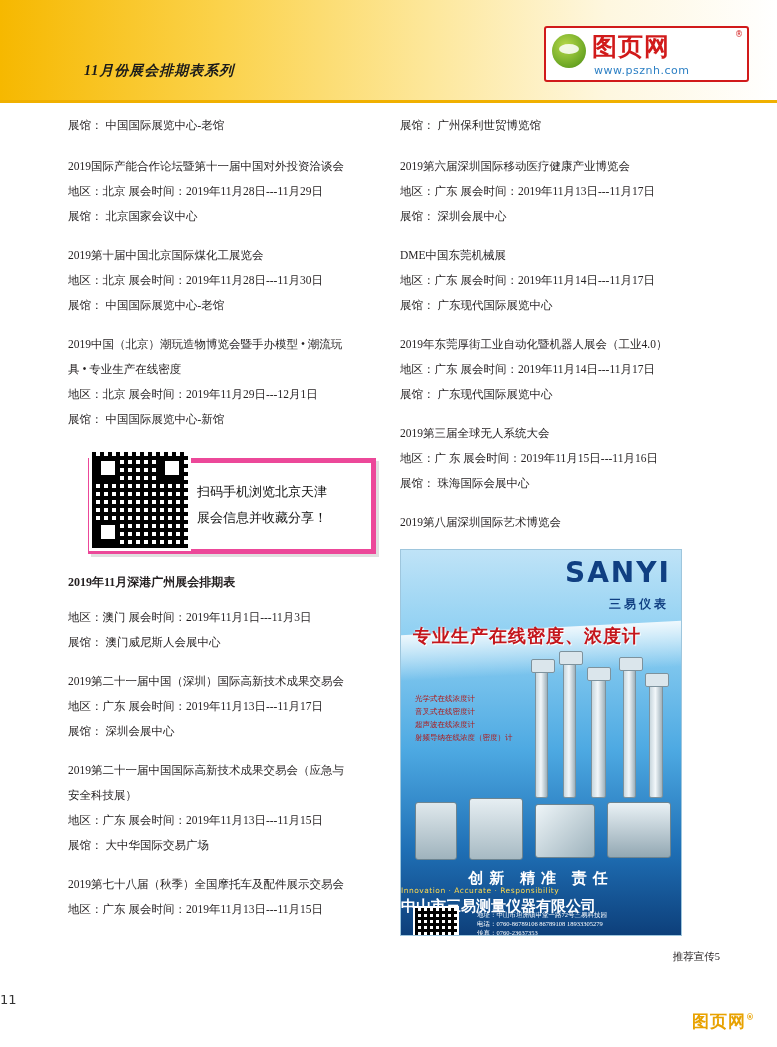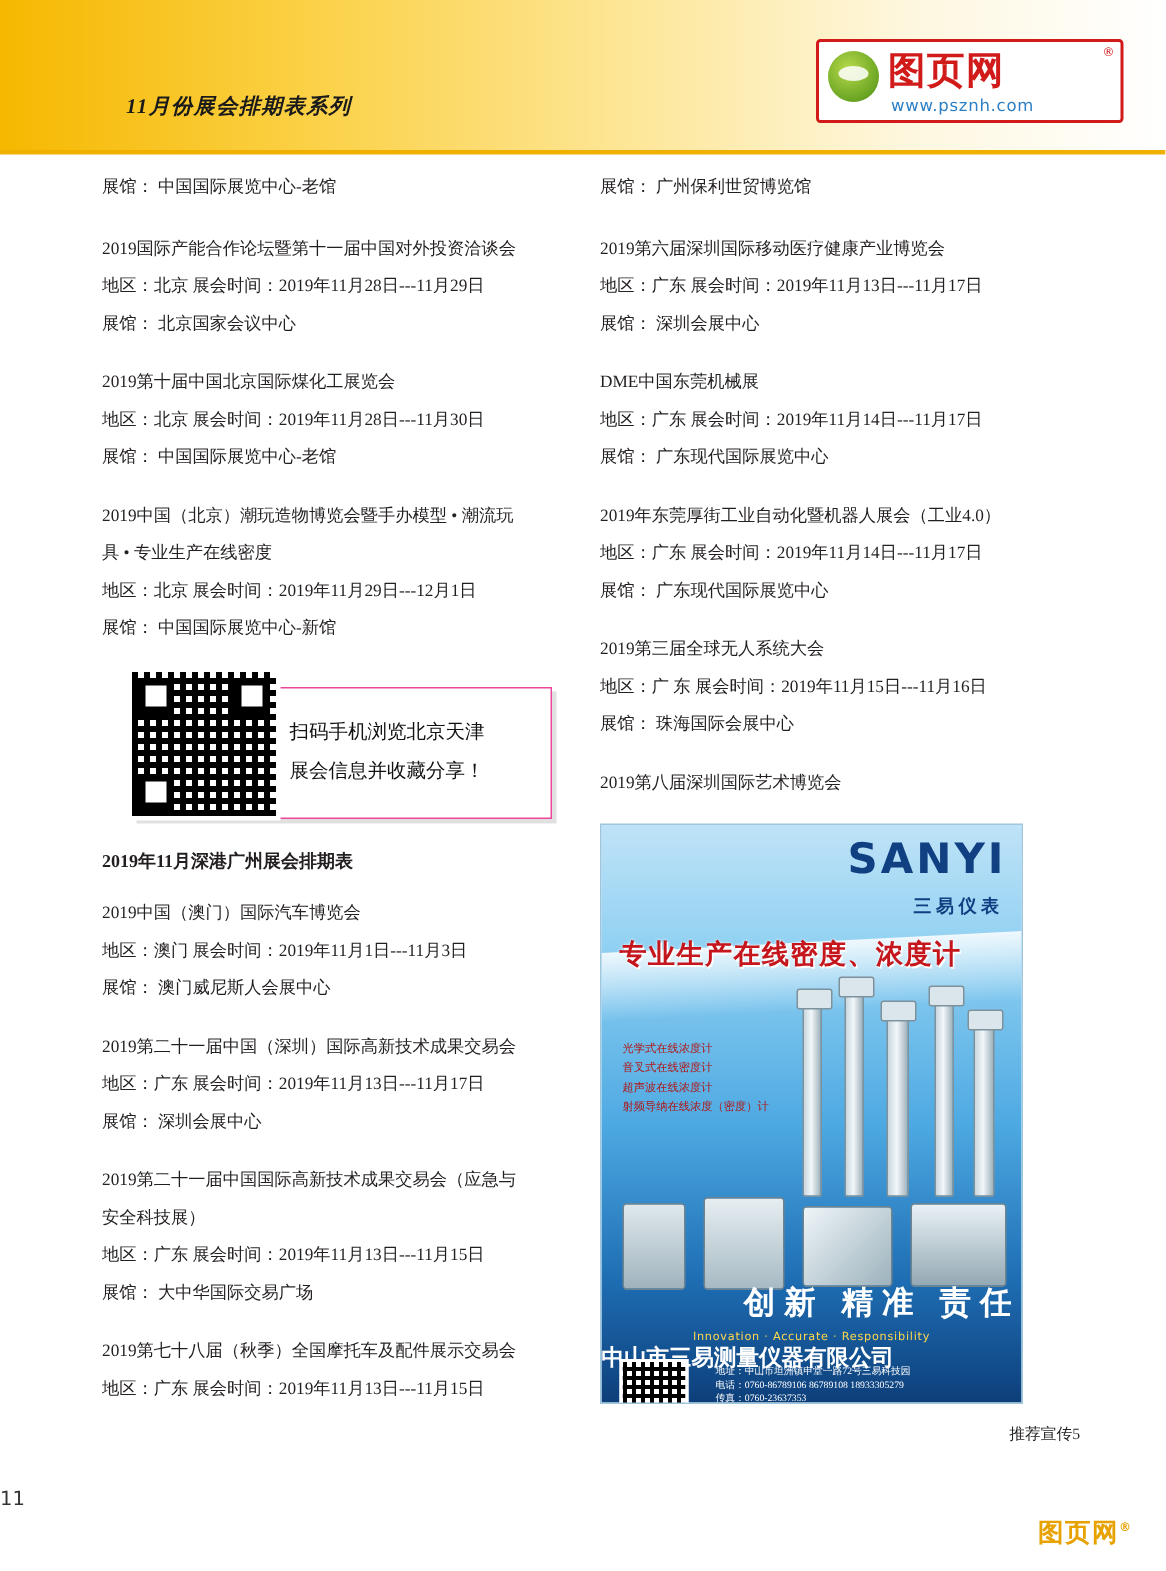--- a/index.html
+++ b/index.html
@@ -62,21 +62,21 @@
   }
   .col-left{left:68px;width:320px;}
   .col-right{left:400px;width:320px;}
   .entry{margin:0 0 14px 0;}
   .entry .ttl{display:block;}
   .entry .ln{display:block;white-space:nowrap;}
   .venue-lead{display:block;margin-bottom:16px;}
   
   .qr-box{
     position:relative;margin:26px 0 10px 20px;width:278px;height:86px;
-    background:#ffffff;border:1px solid #ec4899;
+    background:#ffffff;border:5px solid #ec4899;
     box-shadow:3px 3px 0 rgba(0,0,0,0.12);
   }
   .qr-img{
     position:absolute;left:-4px;top:-14px;width:96px;height:96px;
     background:
       repeating-linear-gradient(90deg,#000 0 4px,#fff 4px 8px),
       repeating-linear-gradient(0deg,#000 0 4px,#fff 4px 8px);
     background-blend-mode:multiply;
     border:3px solid #fff;
   }
@@ -141,25 +141,25 @@
   .dev-head{position:absolute;width:22px;height:12px;left:-5px;top:-10px;background:#dbe6ec;border:1px solid #7d929d;border-radius:2px;}
   .ad-instr{
     position:absolute;left:10px;top:244px;width:265px;height:66px;
   }
   .ins{position:absolute;border-radius:3px;}
   .ins1{left:4px;top:8px;width:40px;height:56px;background:linear-gradient(180deg,#dfe8ec,#9fb3bd);border:1px solid #6d8490;}
   .ins2{left:58px;top:4px;width:52px;height:60px;background:linear-gradient(180deg,#e6eef2,#a7bac3);border:1px solid #6d8490;}
   .ins3{left:124px;top:10px;width:58px;height:52px;background:linear-gradient(135deg,#eef5f8,#9db2bc);border:1px solid #6d8490;transform:rotate(0deg);}
   .ins4{left:196px;top:8px;width:62px;height:54px;background:linear-gradient(180deg,#e9f1f5,#93a8b3);border:1px solid #6d8490;}
   .ad-slogan{
-    position:absolute;left:0;top:306px;width:100%;text-align:center;
-    font-size:21px;font-weight:bold;color:#fff;letter-spacing:6px;margin-left:47px;
+    position:absolute;left:0;top:316px;width:100%;text-align:center;
+    font-size:15px;font-weight:bold;color:#fff;letter-spacing:6px;
   }
   .ad-slogan-en{
-    position:absolute;left:0;top:328px;width:100%;text-align:center;
+    position:absolute;left:0;top:328px;width:100%;
     font-family:"DejaVu Sans", sans-serif;
     font-size:7.5px;color:#ffd84d;letter-spacing:.5px;
   }
   .ad-company{
     position:absolute;left:0;top:344px;width:100%;text-align:left;
     font-size:15px;color:#fff;font-weight:bold;
   }
   .ad-contact{
     position:absolute;left:76px;top:360px;width:200px;
     font-size:6.5px;line-height:9px;color:#fff;
@@ -232,21 +232,20 @@
     </div>
     <div class="qr-text">
       <span>扫码手机浏览北京天津</span><br>
       <span>展会信息并收藏分享！</span>
     </div>
   </div>
 
   <span class="section-title">2019年11月深港广州展会排期表</span>
 
   <div class="entry">
-    <span class="ttl">2019中国（澳门）国际汽车博览会</span>
     <span class="ln">地区：澳门 展会时间：2019年11月1日---11月3日</span>
     <span class="ln">展馆：  澳门威尼斯人会展中心</span>
   </div>
 
   <div class="entry">
     <span class="ttl">2019第二十一届中国（深圳）国际高新技术成果交易会</span>
     <span class="ln">地区：广东 展会时间：2019年11月13日---11月17日</span>
     <span class="ln">展馆：  深圳会展中心</span>
   </div>
 

